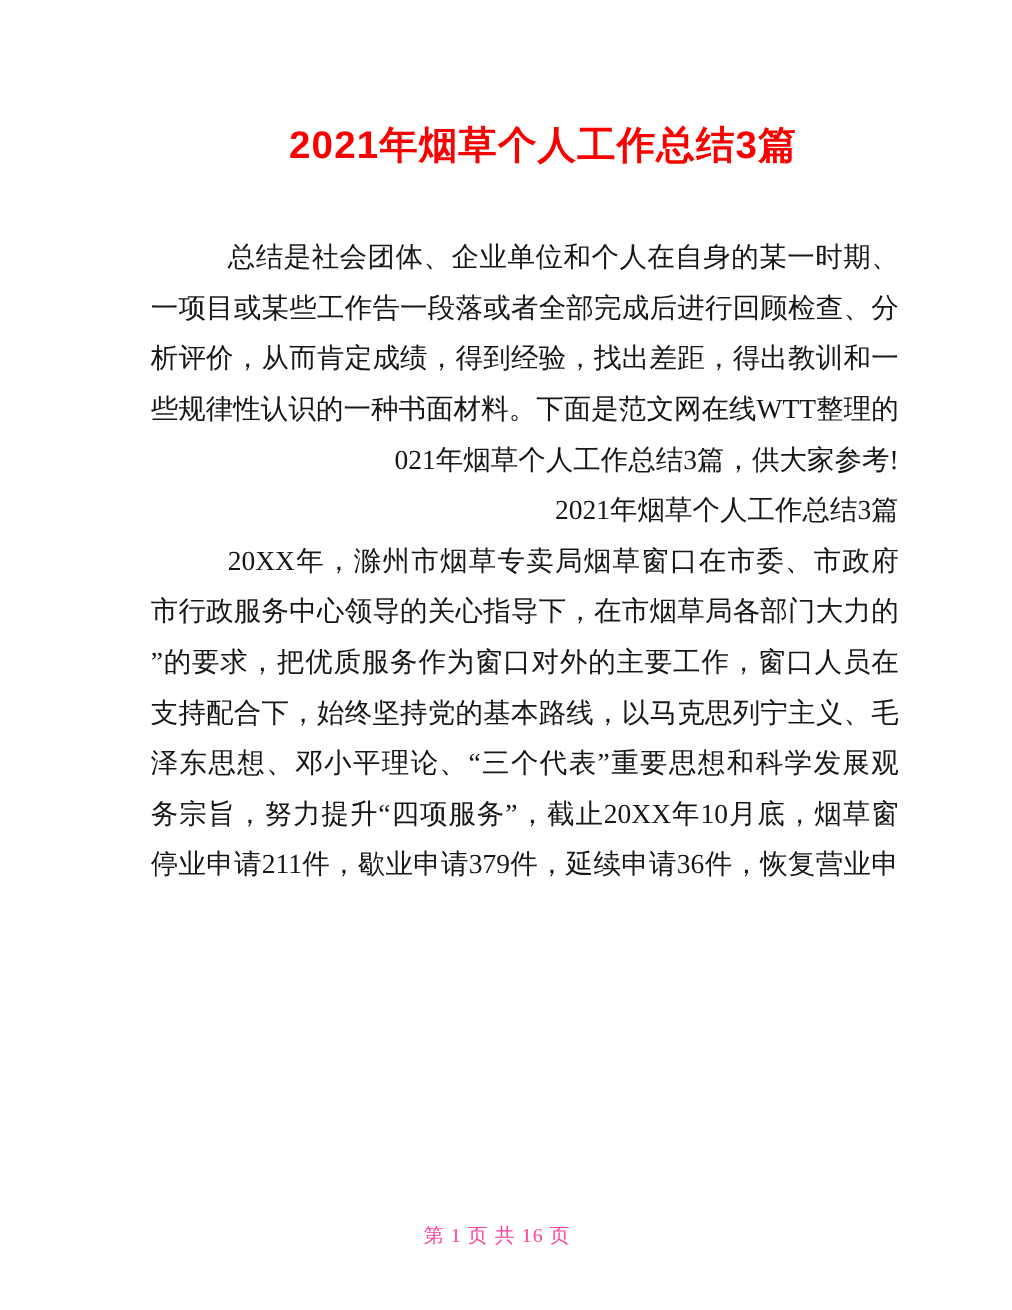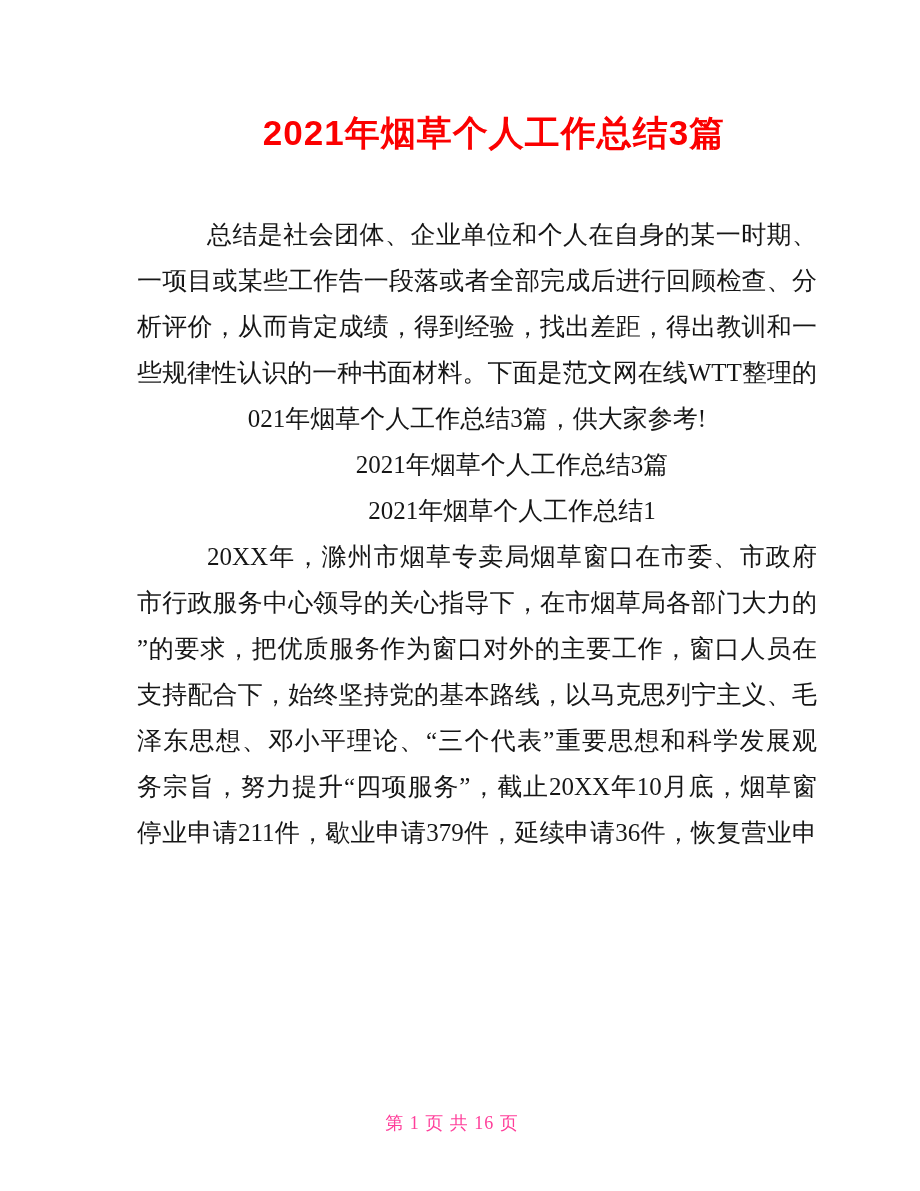--- a/index.html
+++ b/index.html
@@ -39,21 +39,21 @@
     left: 103px;
     width: 680px;
     font-size: 25px;
     color: #161616;
     font-family: "Liberation Serif", serif;
   }
   .line {
     height: 46px;
     line-height: 46px;
     overflow: hidden;
-    text-align: center;
+    text-align: right;
   }
   .line.j {
     text-align: justify;
     text-align-last: justify;
   }
   .line.indent {
     text-indent: 70px;
   }
   .doc-footer {
     position: absolute;
@@ -75,21 +75,20 @@
 
   <div class="doc-title">2021年烟草个人工作总结3篇</div>
 
   <div class="doc-body">
     <div class="line j indent">总结是社会团体、企业单位和个人在自身的某一时期、某</div>
     <div class="line j">一项目或某些工作告一段落或者全部完成后进行回顾检查、分</div>
     <div class="line j">析评价，从而肯定成绩，得到经验，找出差距，得出教训和一</div>
     <div class="line j">些规律性认识的一种书面材料。下面是范文网在线WTT整理的2</div>
     <div class="line">021年烟草个人工作总结3篇，供大家参考!</div>
     <div class="line indent">2021年烟草个人工作总结3篇</div>
-    <div class="line indent">2021年烟草个人工作总结1</div>
     <div class="line j indent">20XX年，滁州市烟草专卖局烟草窗口在市委、市政府以及</div>
     <div class="line j">市行政服务中心领导的关心指导下，在市烟草局各部门大力的</div>
     <div class="line j">”的要求，把优质服务作为窗口对外的主要工作，窗口人员在</div>
     <div class="line j">支持配合下，始终坚持党的基本路线，以马克思列宁主义、毛</div>
     <div class="line j">泽东思想、邓小平理论、“三个代表”重要思想和科学发展观</div>
     <div class="line j">务宗旨，努力提升“四项服务”，截止20XX年10月底，烟草窗</div>
     <div class="line j">停业申请211件，歇业申请379件，延续申请36件，恢复营业申</div>
   </div>
 
   <div class="doc-footer">第 1 页 共 16 页</div>

